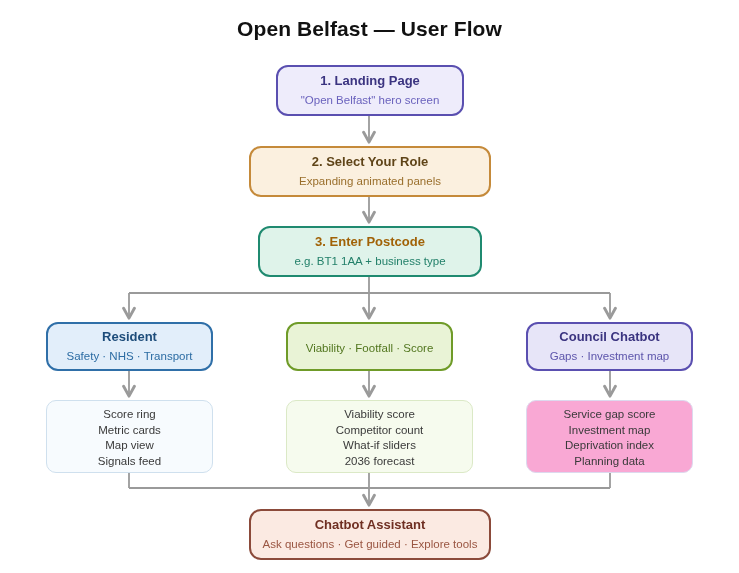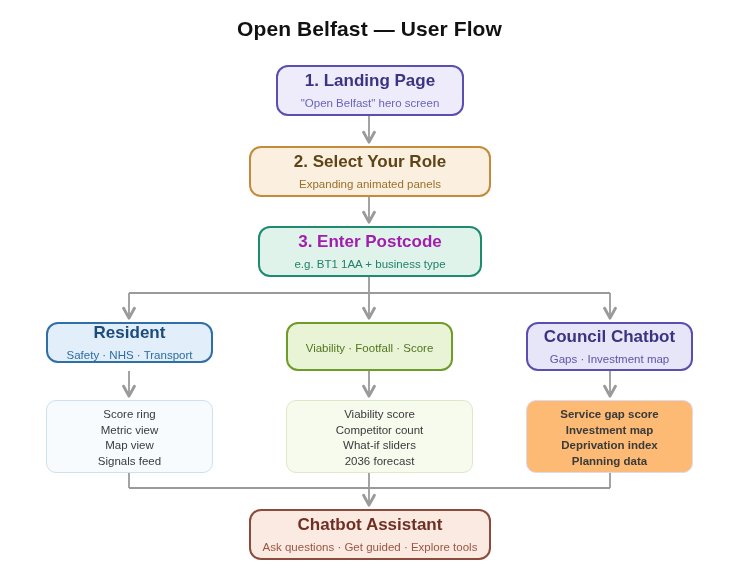--- a/index.html
+++ b/index.html
@@ -45,21 +45,21 @@
     box-sizing: border-box;
     border-radius: 12px;
     border-width: 2px;
     border-style: solid;
     display: flex;
     flex-direction: column;
     align-items: center;
     justify-content: center;
   }
   .node .node-title {
-    font-size: 17px;
+    font-size: 13px;
     font-weight: bold;
     line-height: 1.25;
     text-align: center;
   }
   .node .node-sub {
     font-size: 11.5px;
     line-height: 1.3;
     margin-top: 4px;
     text-align: center;
   }
@@ -81,21 +81,21 @@
     color: #3a3a3a;
     text-align: center;
   }
 
   
   #node-landing    { left: 276px; top: 65px;  width: 188px; height: 51px; }
   #node-role       { left: 249px; top: 146px; width: 242px; height: 51px; }
   #node-postcode   { left: 258px; top: 226px; width: 224px; height: 51px; }
 
   
-  #node-resident   { left: 46px;  top: 322px; width: 167px; height: 41px; }
+  #node-resident   { left: 46px;  top: 322px; width: 167px; height: 49px; }
   #node-business   { left: 286px; top: 322px; width: 167px; height: 49px; }
   #node-council    { left: 526px; top: 322px; width: 167px; height: 49px; }
 
   
   #panel-resident  { left: 46px;  top: 400px; width: 167px; height: 73px; }
   #panel-business  { left: 286px; top: 400px; width: 187px; height: 73px; }
   #panel-council   { left: 526px; top: 400px; width: 167px; height: 73px; }
 
   
   #node-chatbot    { left: 249px; top: 509px; width: 242px; height: 51px; }
@@ -140,53 +140,53 @@
     <div class="node-title" style="color: rgb(59, 52, 128);">1. Landing Page</div>
     <div class="node-sub" style="color: rgb(106, 98, 189);">"Open Belfast" hero screen</div>
   </div>
 
   <div class="node" id="node-role" style="border-color: rgb(197, 138, 58); background: rgb(251, 240, 223);">
     <div class="node-title" style="color: rgb(95, 68, 24);">2. Select Your Role</div>
     <div class="node-sub" style="color: rgb(154, 111, 44);">Expanding animated panels</div>
   </div>
 
   <div class="node" id="node-postcode" style="border-color: rgb(31, 138, 112); background: rgb(223, 243, 234);">
-    <div class="node-title" style="color: #a21caf;">3. Enter Postcode</div>
+    <div class="node-title" style="color: #a16207;">3. Enter Postcode</div>
     <div class="node-sub" style="color: rgb(35, 128, 106);">e.g. BT1 1AA + business type</div>
   </div>
 
   <div class="node" id="node-resident" style="border-color: rgb(47, 111, 168); background: rgb(226, 238, 250);">
     <div class="node-title" style="color: rgb(29, 76, 122);">Resident</div>
     <div class="node-sub" style="color: rgb(44, 108, 163);">Safety · NHS · Transport</div>
   </div>
 
   <div class="node" id="node-business" style="border-color: rgb(111, 155, 40); background: rgb(233, 243, 214);">
     <div class="node-sub" style="color: rgb(82, 118, 31);">Viability · Footfall · Score</div>
   </div>
 
   <div class="node" id="node-council" style="border-color: rgb(90, 79, 176); background: rgb(231, 229, 248);">
     <div class="node-title" style="color: rgb(59, 52, 128);">Council Chatbot</div>
     <div class="node-sub" style="color: rgb(93, 85, 171);">Gaps · Investment map</div>
   </div>
 
   <div class="panel" id="panel-resident" style="border-color: rgb(207, 224, 238); background: rgb(247, 251, 254);">
     <div class="panel-line">Score ring</div>
-    <div class="panel-line">Metric view</div>
+    <div class="panel-line">Metric cards</div>
     <div class="panel-line">Map view</div>
     <div class="panel-line">Signals feed</div>
   </div>
 
   <div class="panel" id="panel-business" style="border-color: rgb(219, 233, 198); background: rgb(246, 251, 238);">
     <div class="panel-line">Viability score</div>
     <div class="panel-line">Competitor count</div>
     <div class="panel-line">What-if sliders</div>
     <div class="panel-line">2036 forecast</div>
   </div>
 
-  <div class="panel" id="panel-council" style="border-color: rgb(221, 217, 238); background: #fdba74; font-weight: bold;">
+  <div class="panel" id="panel-council" style="border-color: rgb(221, 217, 238); background: #f9a8d4;">
     <div class="panel-line">Service gap score</div>
     <div class="panel-line">Investment map</div>
     <div class="panel-line">Deprivation index</div>
     <div class="panel-line">Planning data</div>
   </div>
 
   <div class="node" id="node-chatbot" style="border-color: rgb(139, 74, 58); background: rgb(251, 234, 226);">
     <div class="node-title" style="color: rgb(111, 47, 34);">Chatbot Assistant</div>
     <div class="node-sub" style="color: rgb(154, 86, 66);">Ask questions · Get guided · Explore tools</div>
   </div>

